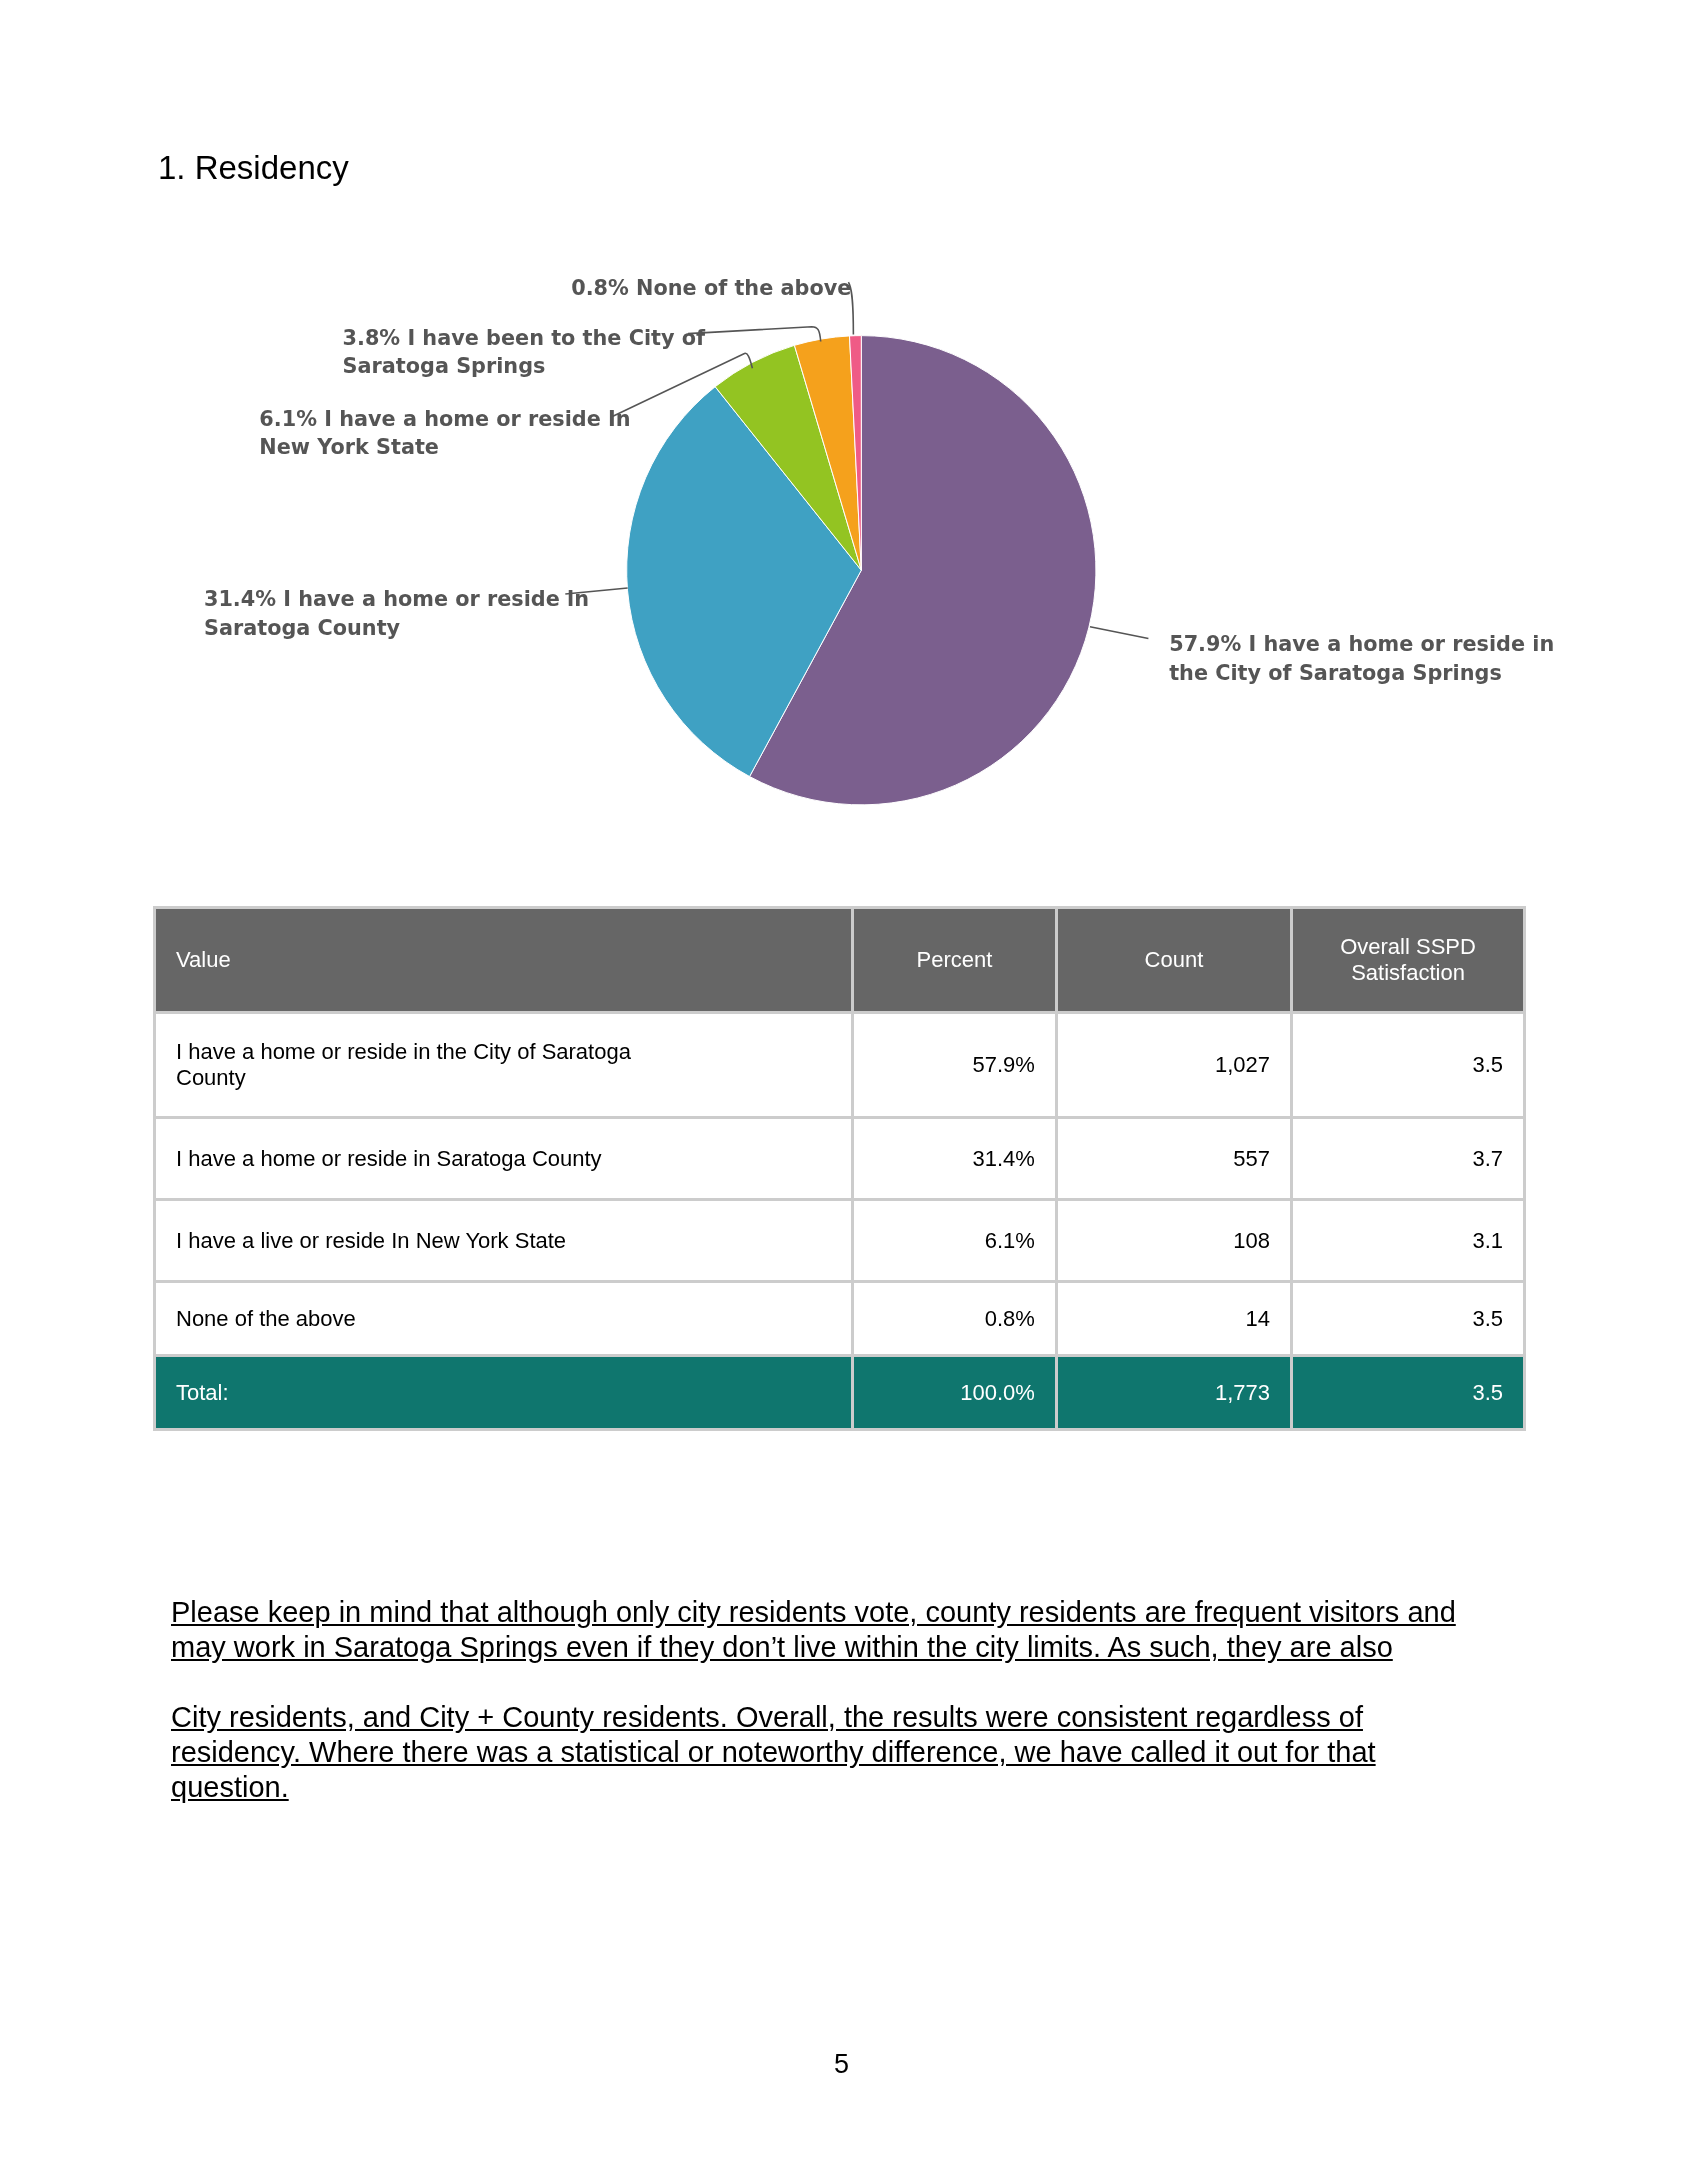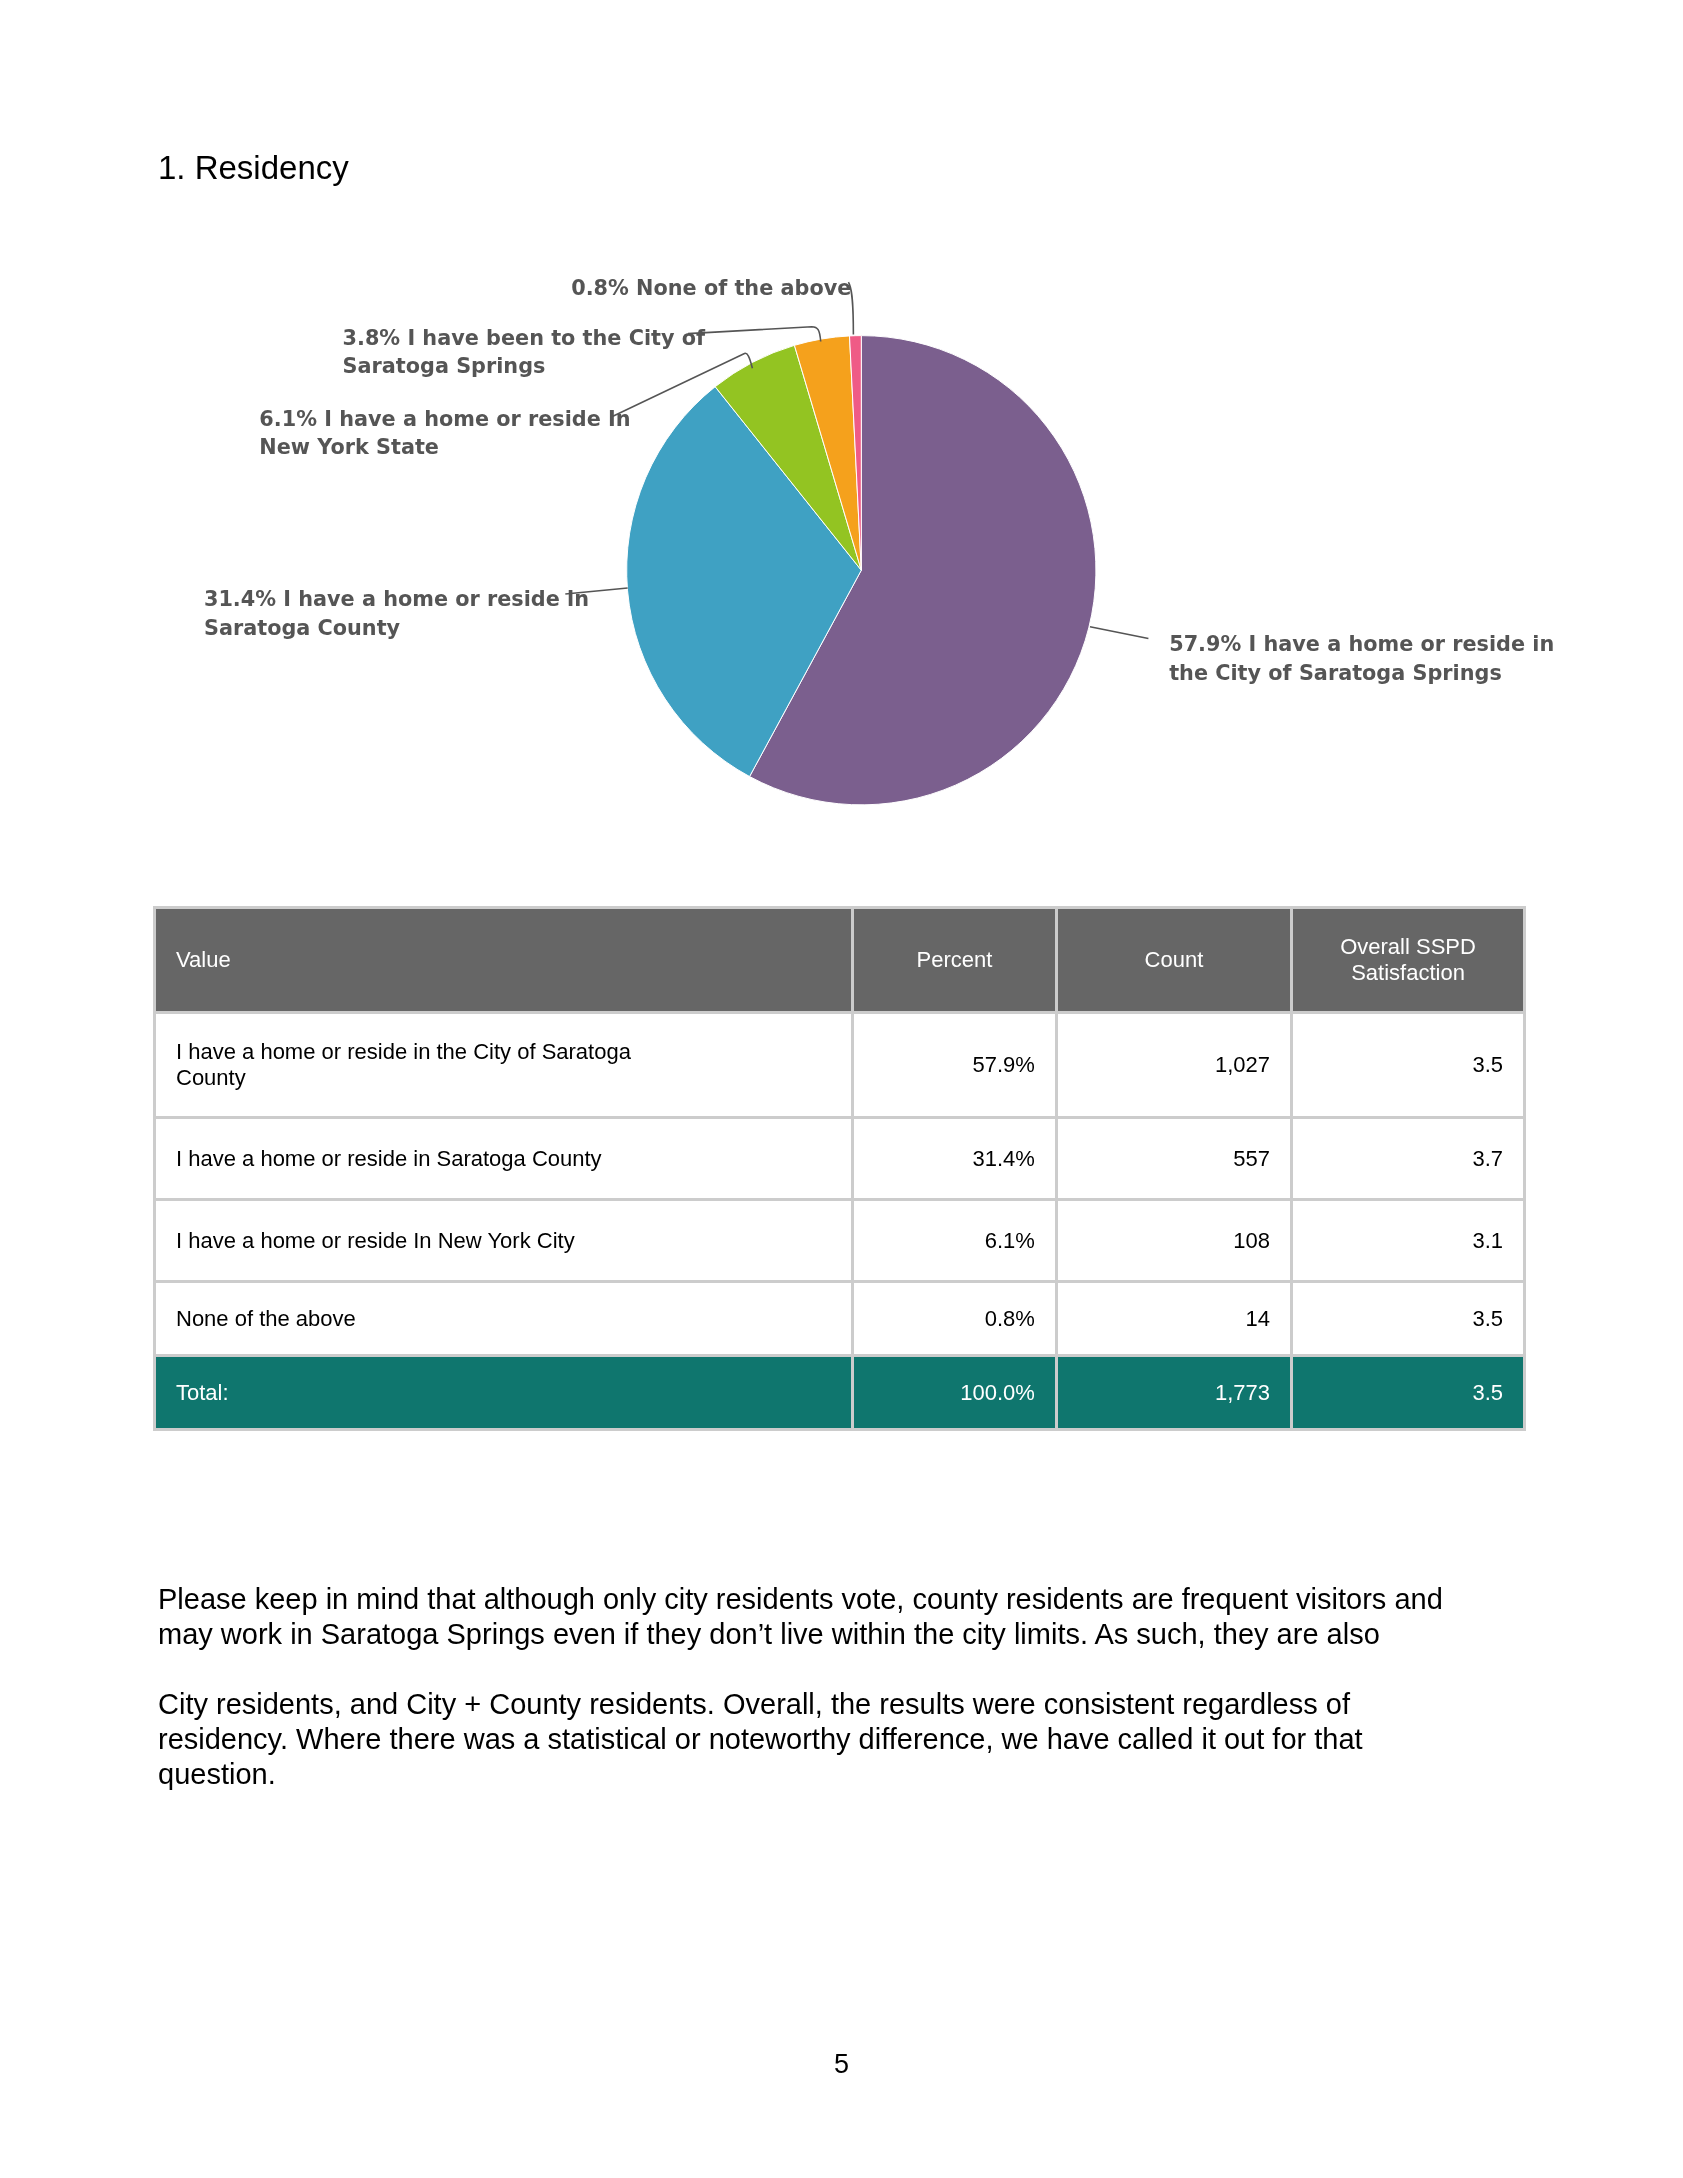--- a/index.html
+++ b/index.html
@@ -16,21 +16,21 @@
   table.data tfoot td { background: #0f766e; color: #fff; height: 71px; }
   .c0 { width: 663px; text-align: left; }
   .c1 { width: 162px; }
   .c2 { width: 194px; }
   .c3 { width: 191px; }
   thead .c1, thead .c2, thead .c3 { text-align: center; }
   tbody td.num, tfoot td.num { text-align: right; }
   tbody tr.r0 td { height: 102px; }
   tbody tr.r1 td, tbody tr.r2 td, tbody tr.r3 td { height: 79px; }
   tbody tr.r4 td { height: 71px; margin-left: 20px; }
-  .para { position: absolute; left: 158px; top: 1582px; width: 1386px; font-size: 29px; line-height: 35px; margin: 0; }
+  .para { position: absolute; left: 158px; top: 1582px; width: 1386px; font-size: 29px; line-height: 35px; margin: 13px; text-decoration: underline; }
   .pageno { position: absolute; left: 0; width: 1683px; top: 2049px; text-align: center; font-size: 27px; }
 </style>
 </head>
 <body>
 
 <h1 class="title">1. Residency</h1>
 
 <svg class="chart" viewBox="0 0 1700 900">
   <g id="slices">
       <path d="M870,576 L870,339 A237,237 0 1 1 757.1315457306983,784.3979655151618 Z" fill="#7b5f8e" stroke="#ffffff" stroke-width="1"></path>
@@ -73,21 +73,21 @@
       <td class="c2 num">1,027</td>
       <td class="c3 num">3.5</td>
     </tr>
     <tr class="r1">
       <td class="c0">I have a home or reside in Saratoga County</td>
       <td class="c1 num">31.4%</td>
       <td class="c2 num">557</td>
       <td class="c3 num">3.7</td>
     </tr>
     <tr class="r2">
-      <td class="c0">I have a home or reside In New York City</td>
+      <td class="c0">I have a live or reside In New York State</td>
       <td class="c1 num">6.1%</td>
       <td class="c2 num">108</td>
       <td class="c3 num">3.1</td>
     </tr>
     <tr class="r4">
       <td class="c0">None of the above</td>
       <td class="c1 num">0.8%</td>
       <td class="c2 num">14</td>
       <td class="c3 num">3.5</td>
     </tr>

